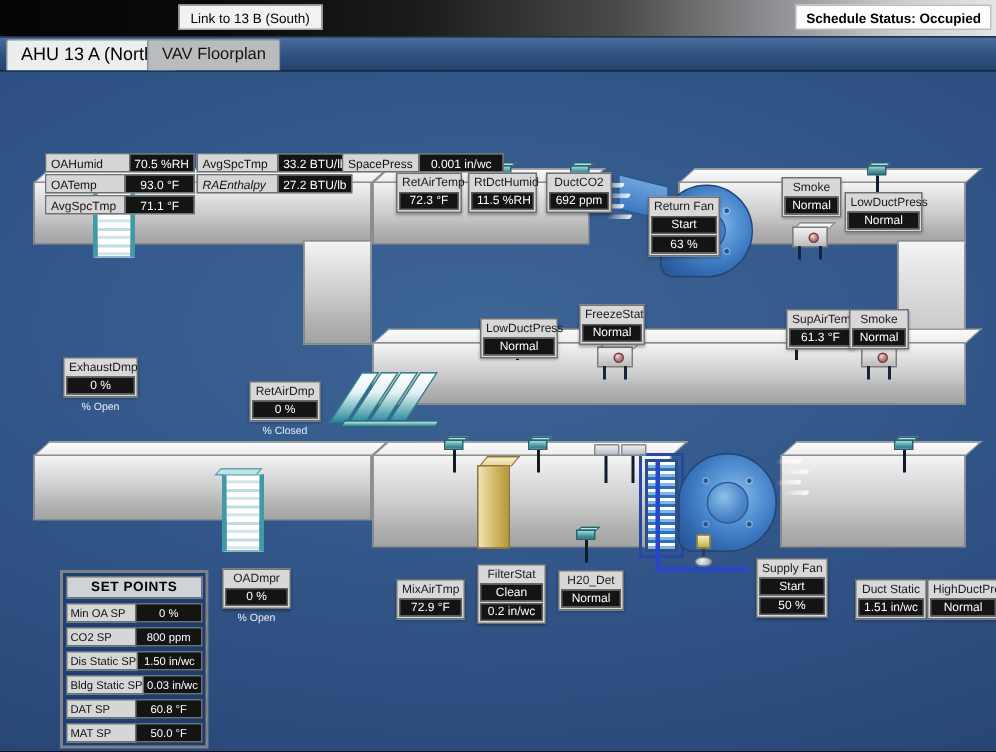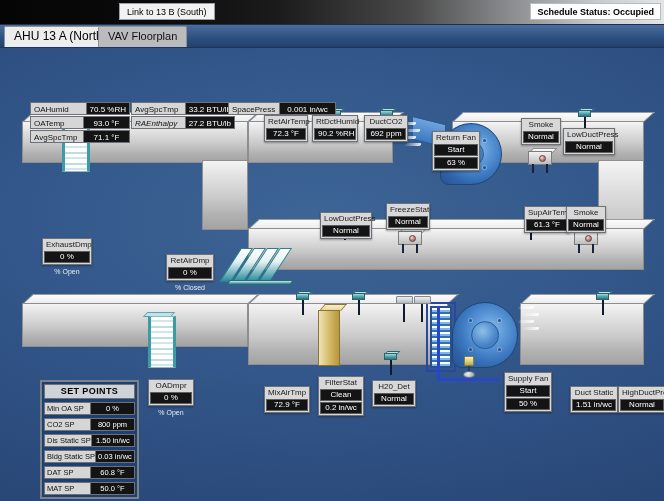--- a/index.html
+++ b/index.html
@@ -537,21 +537,21 @@
       <div class="lab" style="width:50px;">SpacePress</div>
       <div class="val" style="flex:1;">0.001 in/wc</div>
     </div>
 
     <div class="vbox" style="left:264px; top:67px; width:44px;">
       <div class="lab">RetAirTemp</div>
       <div class="val">72.3 °F</div>
     </div>
     <div class="vbox" style="left:312px; top:67px; width:46px;">
       <div class="lab">RtDctHumid</div>
-      <div class="val">90.2 %RH</div>
+      <div class="val">11.5 %RH</div>
     </div>
     <div class="vbox" style="left:364px; top:67px; width:44px;">
       <div class="lab">DuctCO2</div>
       <div class="val">692 ppm</div>
     </div>
 
     <div class="vbox" style="left:432px; top:83px; width:48px;">
       <div class="lab">Return Fan</div>
       <div class="val">Start</div>
       <div class="val">63 %</div>

